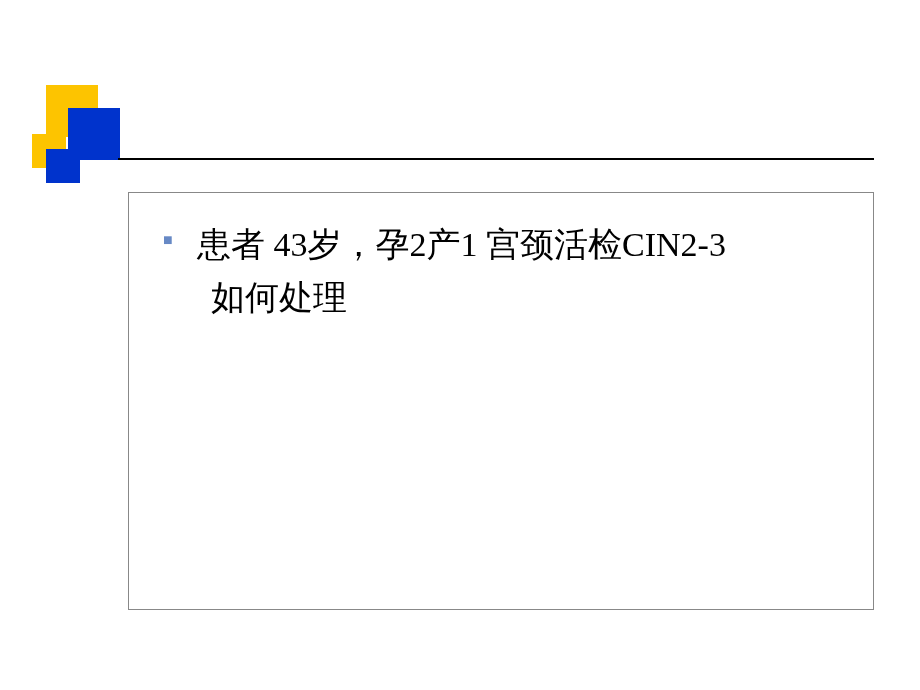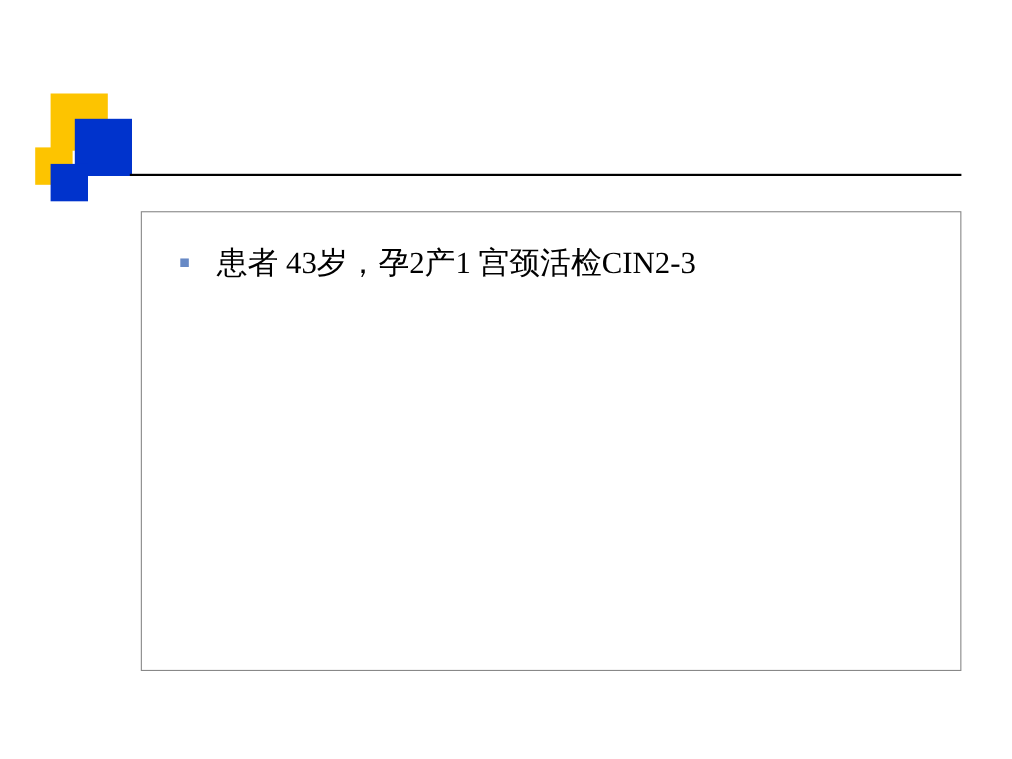--- a/index.html
+++ b/index.html
@@ -97,21 +97,21 @@
     }
     
     .content-list {
       padding: 26px 22px 20px 34px;
       list-style: none;
     }
     
     .content-list li {
       position: relative;
       padding-left: 34px;
-      font-size: 28px;
+      font-size: 34px;
       color: #000000;
       line-height: 1.5;
       margin-bottom: 4px;
     }
     
     .content-list li::before {
       content: "■";
       position: absolute;
       left: 0;
       top: 9px;
@@ -137,17 +137,18 @@
     <div class="blue-square sq2-blue"></div>
   </div>
 
   <div class="title-line"></div>
 
 
   <div class="content-box">
     <ul class="content-list">
       <li>
         <span>患者  43岁，孕2产1 宫颈活检CIN2-3</span>
+        <span class="sub-line">如何处理</span>
       </li>
     </ul>
   </div>
 
 </div>
 
 </body></html>

